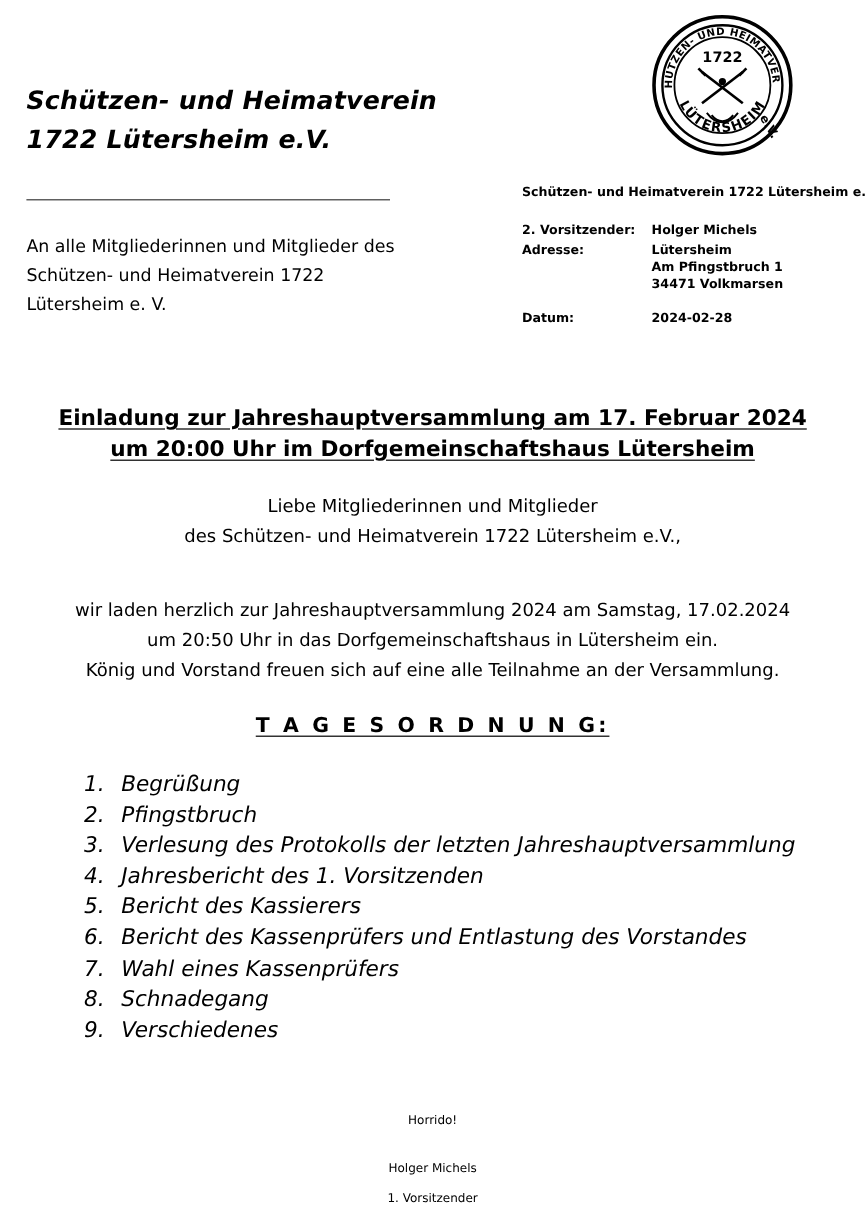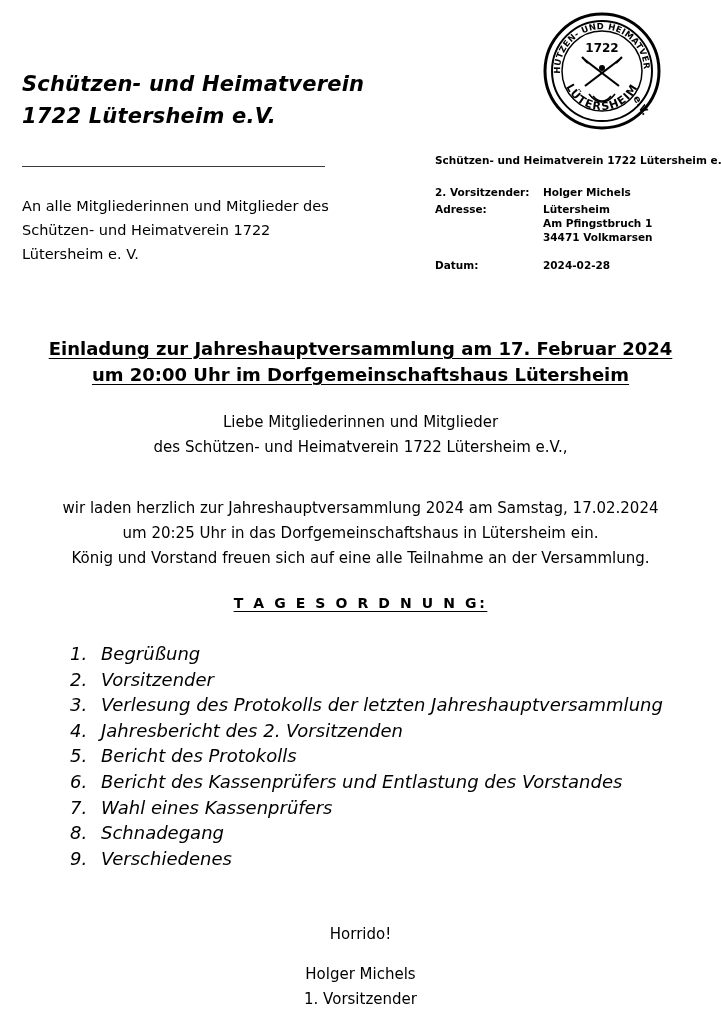--- a/index.html
+++ b/index.html
@@ -141,21 +141,21 @@
   }
 
   
   .agenda-heading {
     position: absolute;
     left: 0;
     top: 595px;
     width: 721px;
     text-align: center;
     font-weight: bold;
-    font-size: 14px;
+    font-size: 17px;
     letter-spacing: 2.6px;
   }
   .agenda-heading span {
     text-decoration: underline;
     text-underline-offset: 3px;
   }
 
   .agenda {
     position: absolute;
     left: 55px;
@@ -172,21 +172,21 @@
     padding-left: 8px;
   }
 
   
   .closing {
     position: absolute;
     left: 0;
     top: 922px;
     width: 721px;
     text-align: center;
-    font-size: 15px;
+    font-size: 10px;
     line-height: 25px;
   }
   .closing .gap { height: 15px; }
 </style>
 </head>
 <body>
 
 <div class="page">
 
   <div class="letterhead">
@@ -263,34 +263,34 @@
     <div><span>um 20:00 Uhr im Dorfgemeinschaftshaus Lütersheim</span></div>
   </div>
 
   <div class="salutation">
     <div>Liebe Mitgliederinnen und Mitglieder</div>
     <div>des Schützen- und Heimatverein 1722 Lütersheim e.V.,</div>
   </div>
 
   <div class="bodytext">
     <div>wir laden herzlich zur Jahreshauptversammlung 2024 am Samstag, 17.02.2024</div>
-    <div>um 20:25 Uhr in das Dorfgemeinschaftshaus in Lütersheim ein.</div>
+    <div>um 20:50 Uhr in das Dorfgemeinschaftshaus in Lütersheim ein.</div>
     <div>König und Vorstand freuen sich auf eine alle Teilnahme an der Versammlung.</div>
   </div>
 
   <div class="agenda-heading">
     <span>T A G E S O R D N U N G:</span>
   </div>
 
   <ol class="agenda">
     <li>Begrüßung</li>
-    <li>Vorsitzender</li>
+    <li>Pfingstbruch</li>
     <li>Verlesung des Protokolls der letzten Jahreshauptversammlung</li>
-    <li>Jahresbericht des 2. Vorsitzenden</li>
-    <li>Bericht des Protokolls</li>
+    <li>Jahresbericht des 1. Vorsitzenden</li>
+    <li>Bericht des Kassierers</li>
     <li>Bericht des Kassenprüfers und Entlastung des Vorstandes</li>
     <li>Wahl eines Kassenprüfers</li>
     <li>Schnadegang</li>
     <li>Verschiedenes</li>
   </ol>
 
   <div class="closing">
     <div>Horrido!</div>
     <div class="gap"></div>
     <div>Holger Michels</div>

